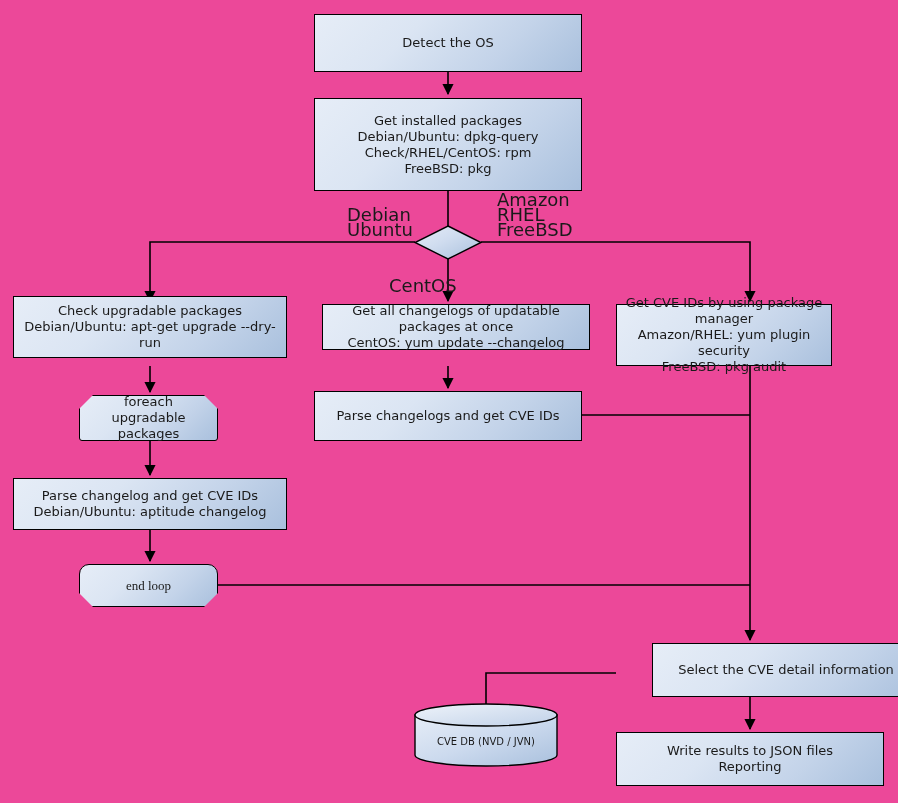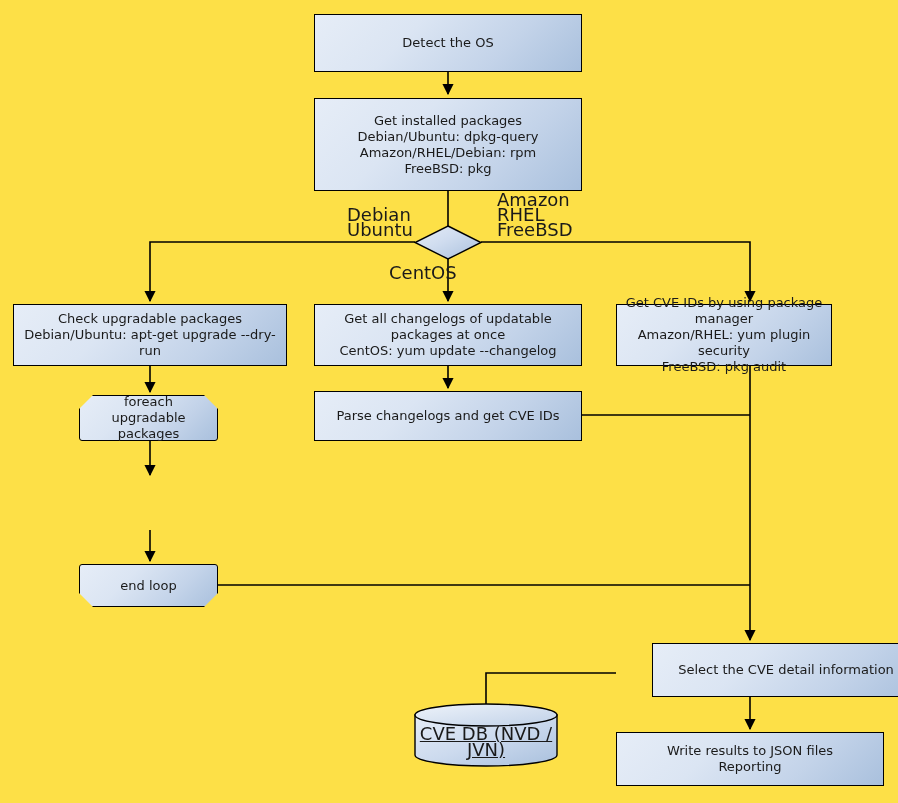--- a/index.html
+++ b/index.html
@@ -8,21 +8,21 @@
     padding: 0;
     background: #ffffff;
   }
   body {
     font-family: "DejaVu Sans", sans-serif;
   }
   #canvas {
     position: relative;
     width: 898px;
     height: 803px;
-    background: #fde047;
+    background: #ec4899;
     overflow: hidden;
   }
   #edges {
     position: absolute;
     left: 0;
     top: 0;
     width: 898px;
     height: 803px;
     pointer-events: none;
   }
@@ -49,42 +49,42 @@
     border: 1.4px solid #000000;
     background: linear-gradient(135deg, #e6edf7 0%, #dbe5f3 35%, #c3d3e9 70%, #a9c0dd 100%);
     clip-path: polygon(14px 0, calc(100% - 14px) 0, 100% 14px, 100% 100%, 0 100%, 0 14px);
     border-radius: 3px;
   }
   
   .loop-end {
     border: 1.4px solid #000000;
     background: linear-gradient(135deg, #e6edf7 0%, #dbe5f3 35%, #c3d3e9 70%, #a9c0dd 100%);
     clip-path: polygon(0 0, 100% 0, 100% calc(100% - 14px), calc(100% - 14px) 100%, 14px 100%, 0 calc(100% - 14px));
-    border-radius: 3px;
+    border-radius: 10px;
+    font-family: Liberation Serif, serif;
   }
   
   .diamond {
     background: transparent;
     border: none;
   }
   .diamond svg { display: block; }
   
   .cylinder {
     background: transparent;
     border: none;
   }
   .cylinder svg { position: absolute; left: 0; top: 0; }
   .cylinder .cyl-label {
     position: relative;
     z-index: 2;
     width: 100%;
     text-align: center;
     padding-top: 14px;
-    font-size: 18px;
-    text-decoration: underline;
+    font-size: 10px;
   }
   .edge-label {
     position: absolute;
     font-size: 18px;
     line-height: 15px;
     color: #1a1a1a;
     white-space: pre-line;
     z-index: 3;
     text-align: center;
   }
@@ -133,21 +133,21 @@
     </g>
   </svg>
 
   <div class="node rect" style="left:314px; top:14px; width:268px; height:58px;">
     <span class="node-text">Detect the OS</span>
   </div>
 
   <div class="node rect" style="left:314px; top:98px; width:268px; height:93px;">
     <span class="node-text">Get installed packages
 Debian/Ubuntu: dpkg-query
-Amazon/RHEL/Debian: rpm
+Check/RHEL/CentOS: rpm
 FreeBSD: pkg</span>
   </div>
 
   <div class="node diamond" style="left:414px; top:225px; width:68px; height:35px;">
     <svg width="68" height="35" viewBox="0 0 68 35" xmlns="http://www.w3.org/2000/svg">
       <defs>
         <linearGradient id="dgrad" x1="0" y1="0" x2="1" y2="1">
           <stop offset="0%" stop-color="#e6edf7"></stop>
           <stop offset="45%" stop-color="#cfdcef"></stop>
           <stop offset="100%" stop-color="#a9c0dd"></stop>
@@ -155,43 +155,47 @@
       </defs>
       <polygon points="34,1 67,17.5 34,34 1,17.5" fill="url(#dgrad)" stroke="#000000" stroke-width="1.4"></polygon>
     </svg>
   </div>
 
   <div class="edge-label" style="left:347px; top:207px; width:62px; text-align:center;">Debian
 Ubuntu</div>
   <div class="edge-label" style="left:497px; top:192px; width:70px; text-align:left;">Amazon
 RHEL
 FreeBSD</div>
-  <div class="edge-label" style="left:389px; top:265px; width:56px; text-align:center;">CentOS</div>
-
-  <div class="node rect" style="left:13px; top:304px; width:274px; height:62px;">
+  <div class="edge-label" style="left:389px; top:278px; width:56px; text-align:center;">CentOS</div>
+
+  <div class="node rect" style="left:13px; top:296px; width:274px; height:62px;">
     <span class="node-text">Check upgradable packages
 Debian/Ubuntu: apt-get upgrade --dry-run</span>
   </div>
 
-  <div class="node rect" style="left:314px; top:304px; width:268px; height:62px;">
+  <div class="node rect" style="left:322px; top:304px; width:268px; height:46px;">
     <span class="node-text">Get all changelogs of updatable packages at once
 CentOS: yum update --changelog</span>
   </div>
 
   <div class="node rect" style="left:616px; top:304px; width:216px; height:62px;">
     <span class="node-text">Get CVE IDs by using package manager
 Amazon/RHEL: yum plugin security
 FreeBSD: pkg audit</span>
   </div>
 
   <div class="node loop-start" style="left:79px; top:395px; width:139px; height:46px;align-items:center;">
     <span class="node-text">foreach
 upgradable  packages</span>
   </div>
 
+  <div class="node rect" style="left:13px; top:478px; width:274px; height:52px;">
+    <span class="node-text">Parse changelog and get  CVE IDs
+Debian/Ubuntu: aptitude changelog</span>
+  </div>
 
   <div class="node loop-end" style="left:79px; top:564px; width:139px; height:43px;">
     <span class="node-text">end loop</span>
   </div>
 
   <div class="node rect" style="left:314px; top:391px; width:268px; height:50px;">
     <span class="node-text">Parse changelogs and get CVE IDs</span>
   </div>
 
   <div class="node rect" style="left:616px; top:643px; width:268px; height:54px;margin-left:36px;">

